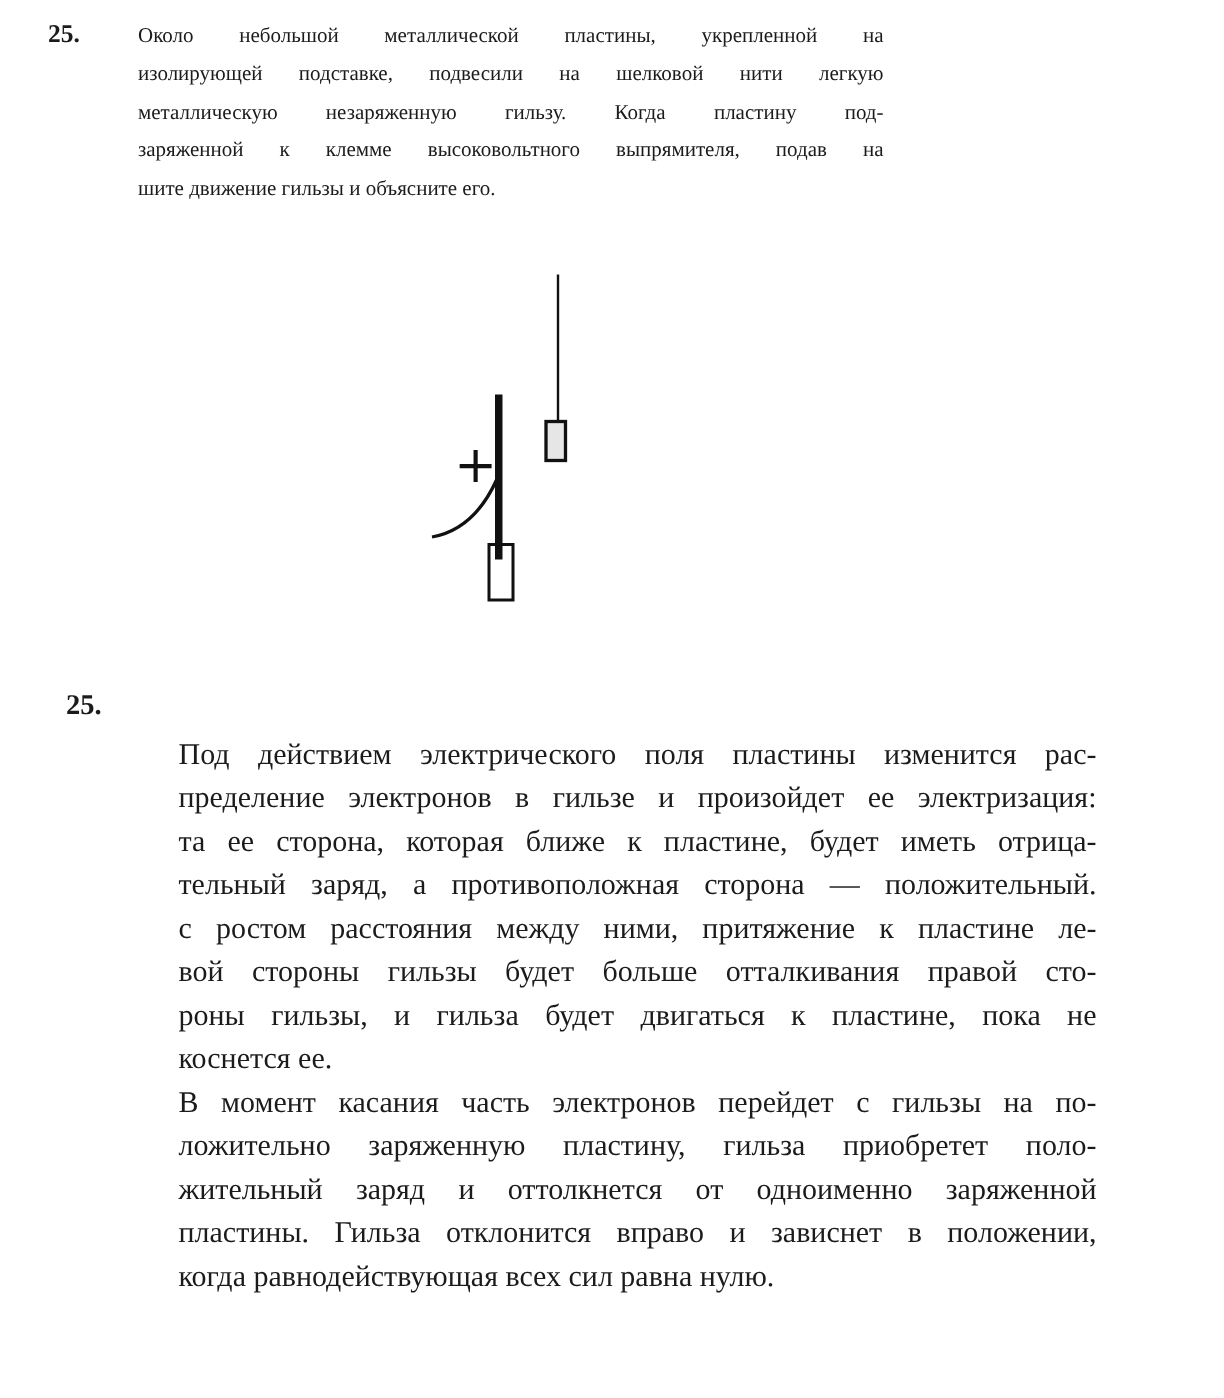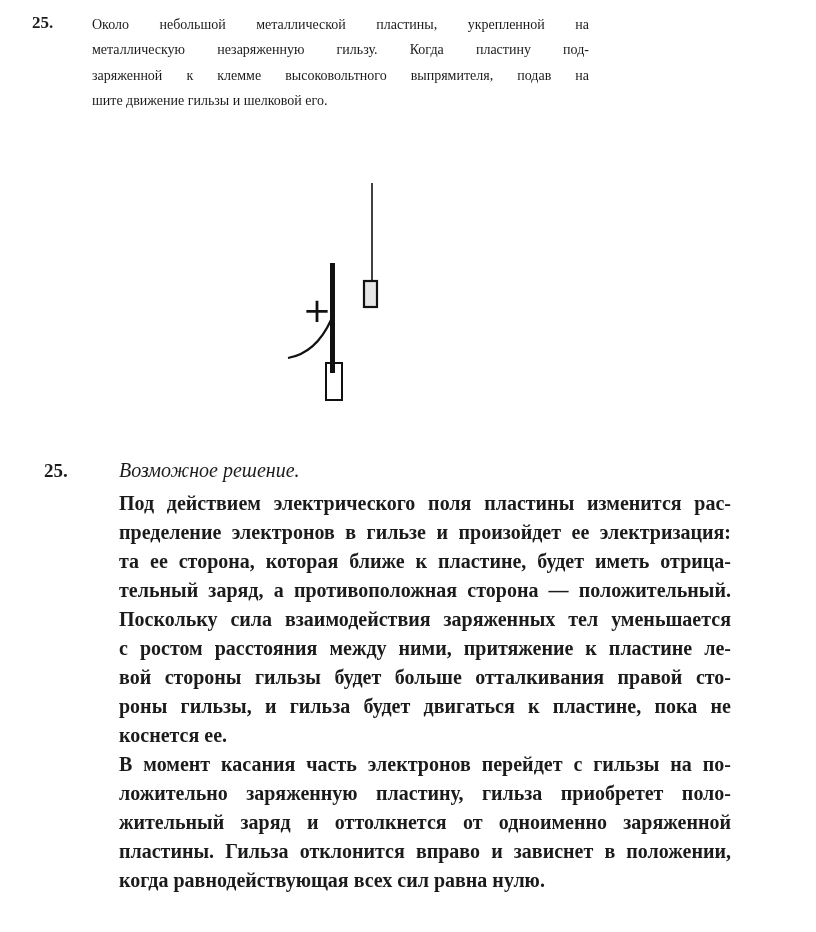--- a/index.html
+++ b/index.html
@@ -87,63 +87,61 @@
     font-size: 20px;
     font-style: italic;
   }
   .solution-text {
     position: absolute;
     left: 105px;
     top: 489px;
     width: 612px;
     font-size: 20px;
     line-height: 29px;
-    font-weight: bold;
   }
 </style>
 </head>
 <body>
 
 <div class="page">
 
   <div class="problem-number">25.</div>
 
   <div class="problem-text">
       <div class="text-line">Около небольшой металлической пластины, укрепленной на</div>
+      <div class="text-line">изолирующей подставке, подвесили на шелковой нити легкую</div>
       <div class="text-line">металлическую незаряженную гильзу. Когда пластину под-</div>
       <div class="text-line">заряженной к клемме высоковольтного выпрямителя, подав на</div>
-      <div class="text-line last-line">шите движение гильзы и шелковой его.</div>
+      <div class="text-line last-line">шите движение гильзы и объясните его.</div>
     </div>
 
   <div class="figure">
     <svg width="180" height="240" viewBox="0 0 180 240">
 
       <rect x="72" y="193" width="16" height="37" fill="#ffffff" stroke="#111" stroke-width="2"></rect>
 
       <rect x="76" y="93" width="5" height="110" fill="#111" stroke="none"></rect>
 
       <path d="M 34 188 Q 62 183 77 150" fill="none" stroke="#111" stroke-width="2.2"></path>
 
       <line x1="118" y1="13" x2="118" y2="111" stroke="#111" stroke-width="1.6"></line>
 
       <rect x="110" y="111" width="13" height="26" fill="#e6e6e6" stroke="#111" stroke-width="2.2"></rect>
     </svg>
     <div class="plus">+</div>
   </div>
 
   <div class="solution-number">25.</div>
 
-  <div class="solution-heading">Возможное решение.</div>
 
   <div class="solution-text">
       <div class="text-line">Под действием электрического поля пластины изменится рас-</div>
       <div class="text-line">пределение электронов в гильзе и произойдет ее электризация:</div>
       <div class="text-line">та ее сторона, которая ближе к пластине, будет иметь отрица-</div>
       <div class="text-line">тельный заряд, а противоположная сторона — положительный.</div>
-      <div class="text-line">Поскольку сила взаимодействия заряженных тел уменьшается</div>
       <div class="text-line">с ростом расстояния между ними, притяжение к пластине ле-</div>
       <div class="text-line">вой стороны гильзы будет больше отталкивания правой сто-</div>
       <div class="text-line">роны гильзы, и гильза будет двигаться к пластине, пока не</div>
       <div class="text-line last-line">коснется ее.</div>
       <div class="text-line">В момент касания часть электронов перейдет с гильзы на по-</div>
       <div class="text-line">ложительно заряженную пластину, гильза приобретет поло-</div>
       <div class="text-line">жительный заряд и оттолкнется от одноименно заряженной</div>
       <div class="text-line">пластины. Гильза отклонится вправо и зависнет в положении,</div>
       <div class="text-line last-line">когда равнодействующая всех сил равна нулю.</div>
     </div>

